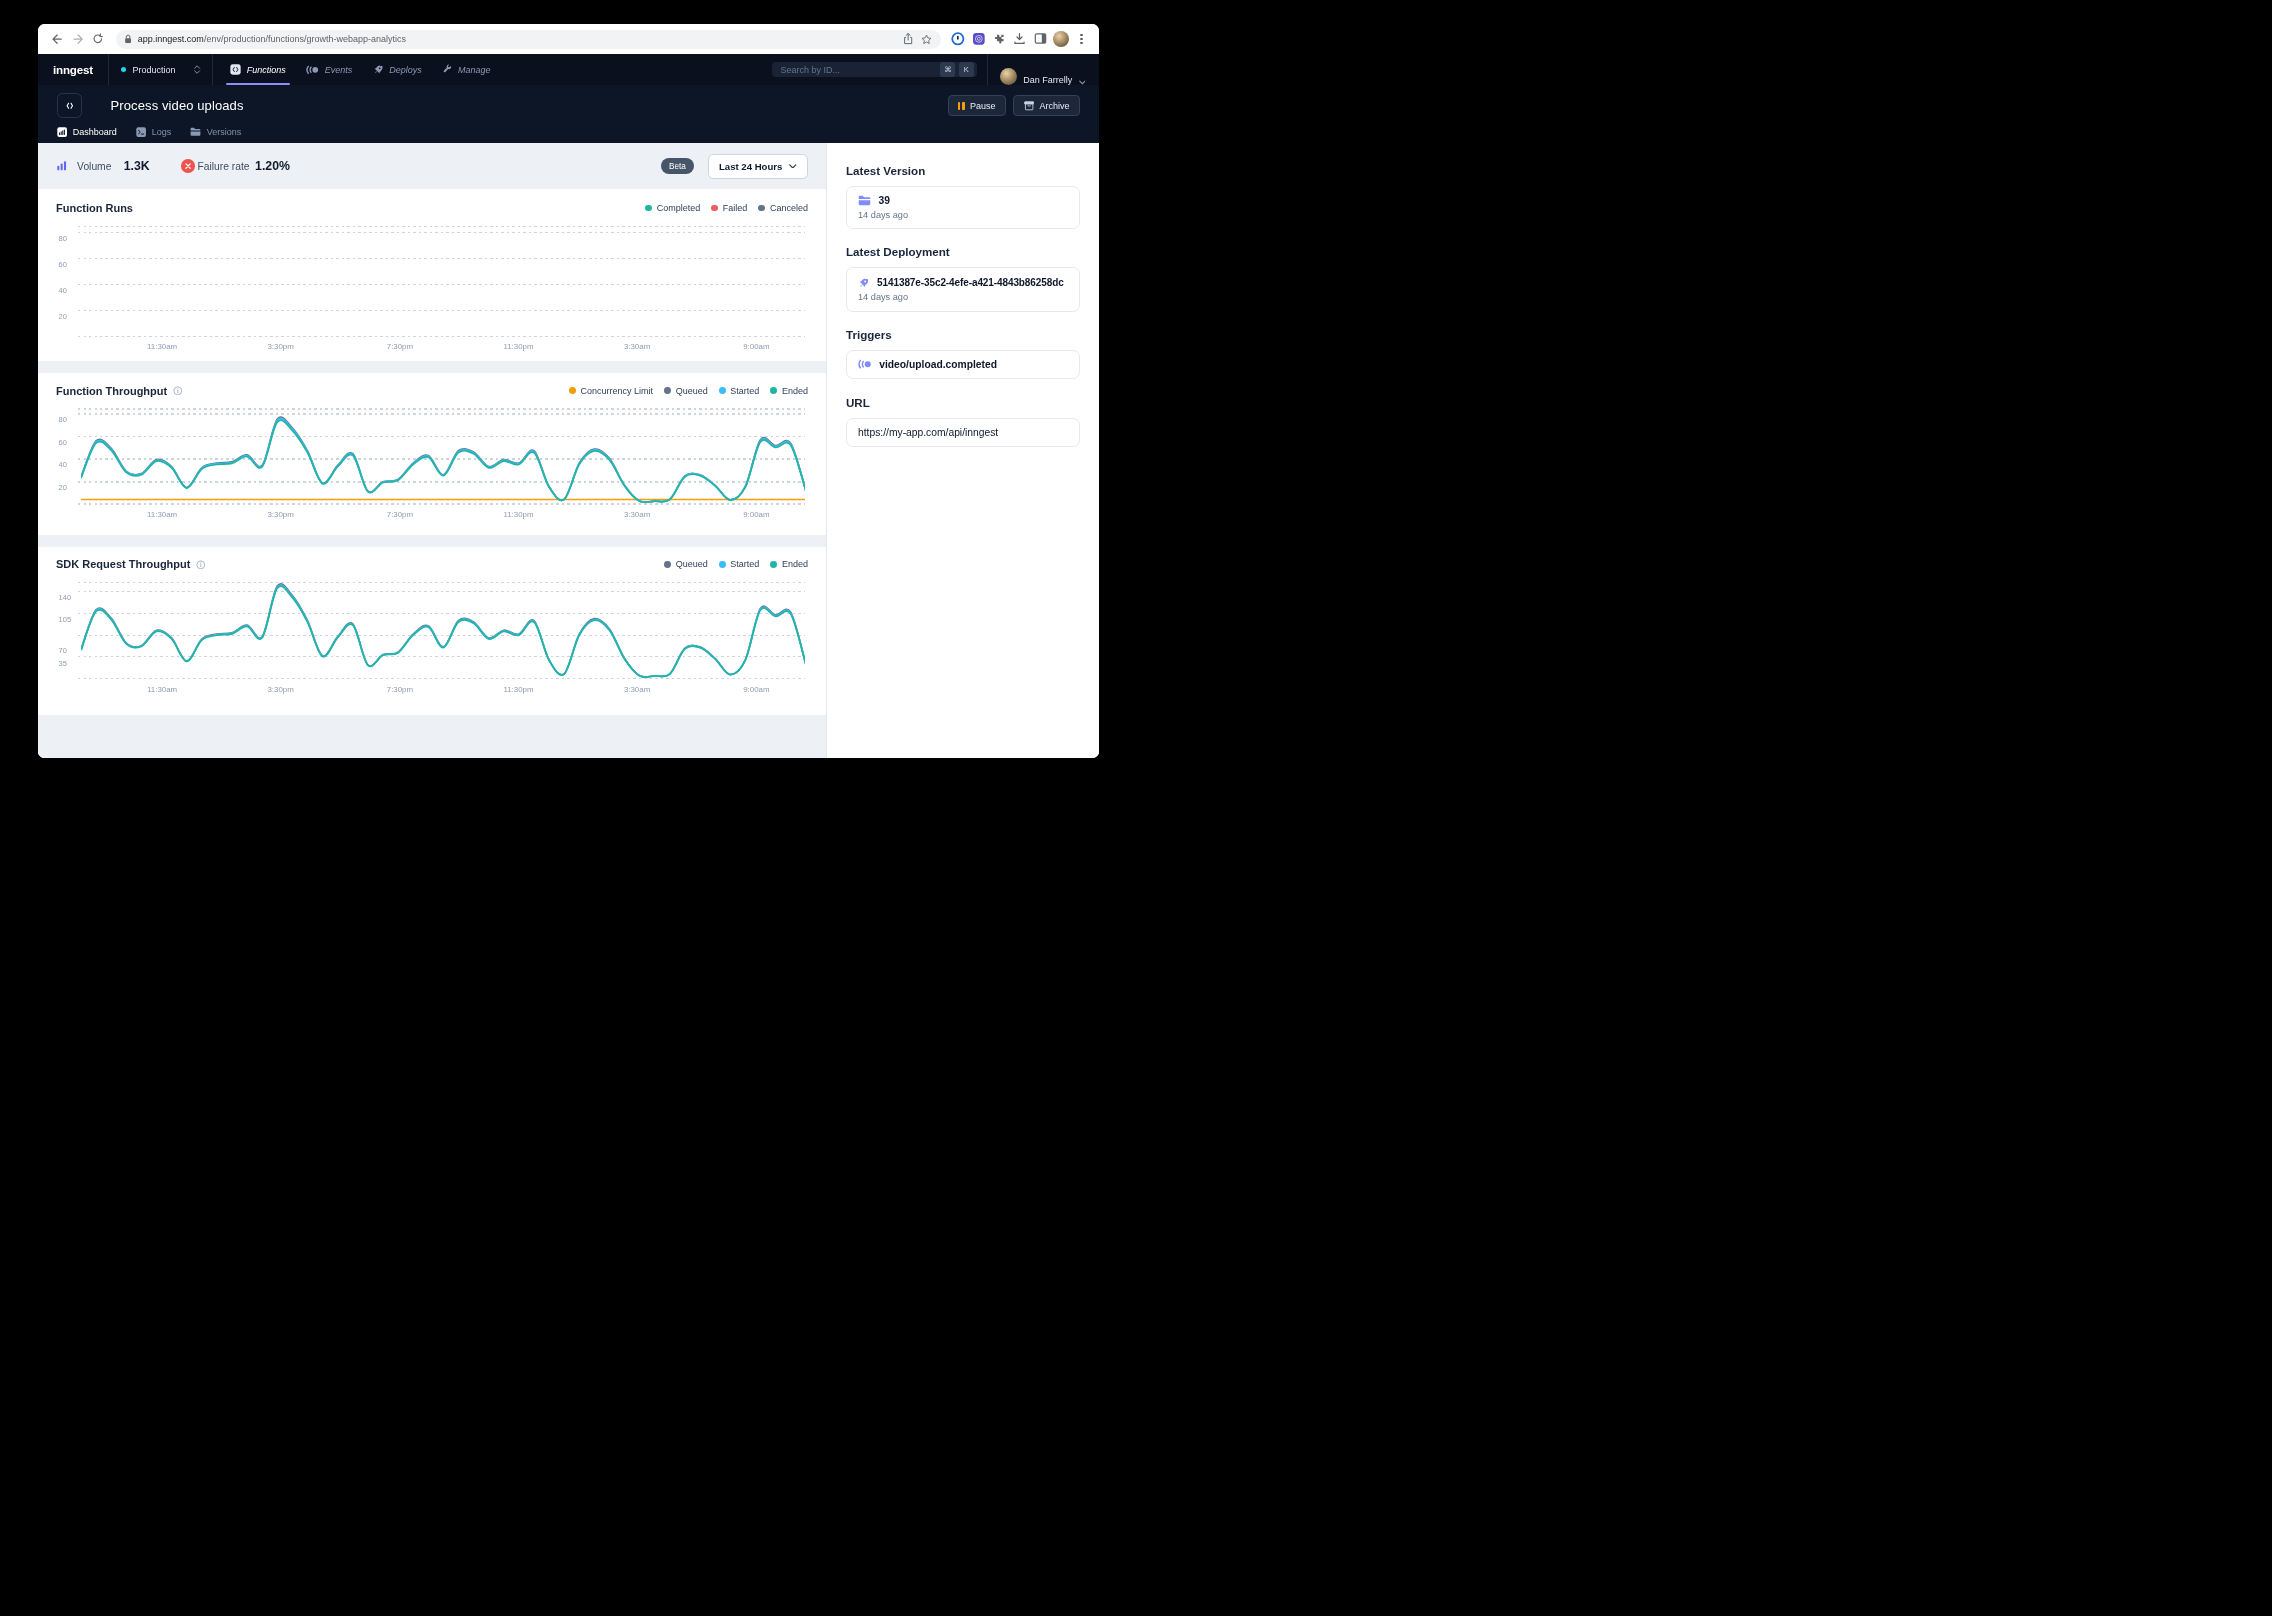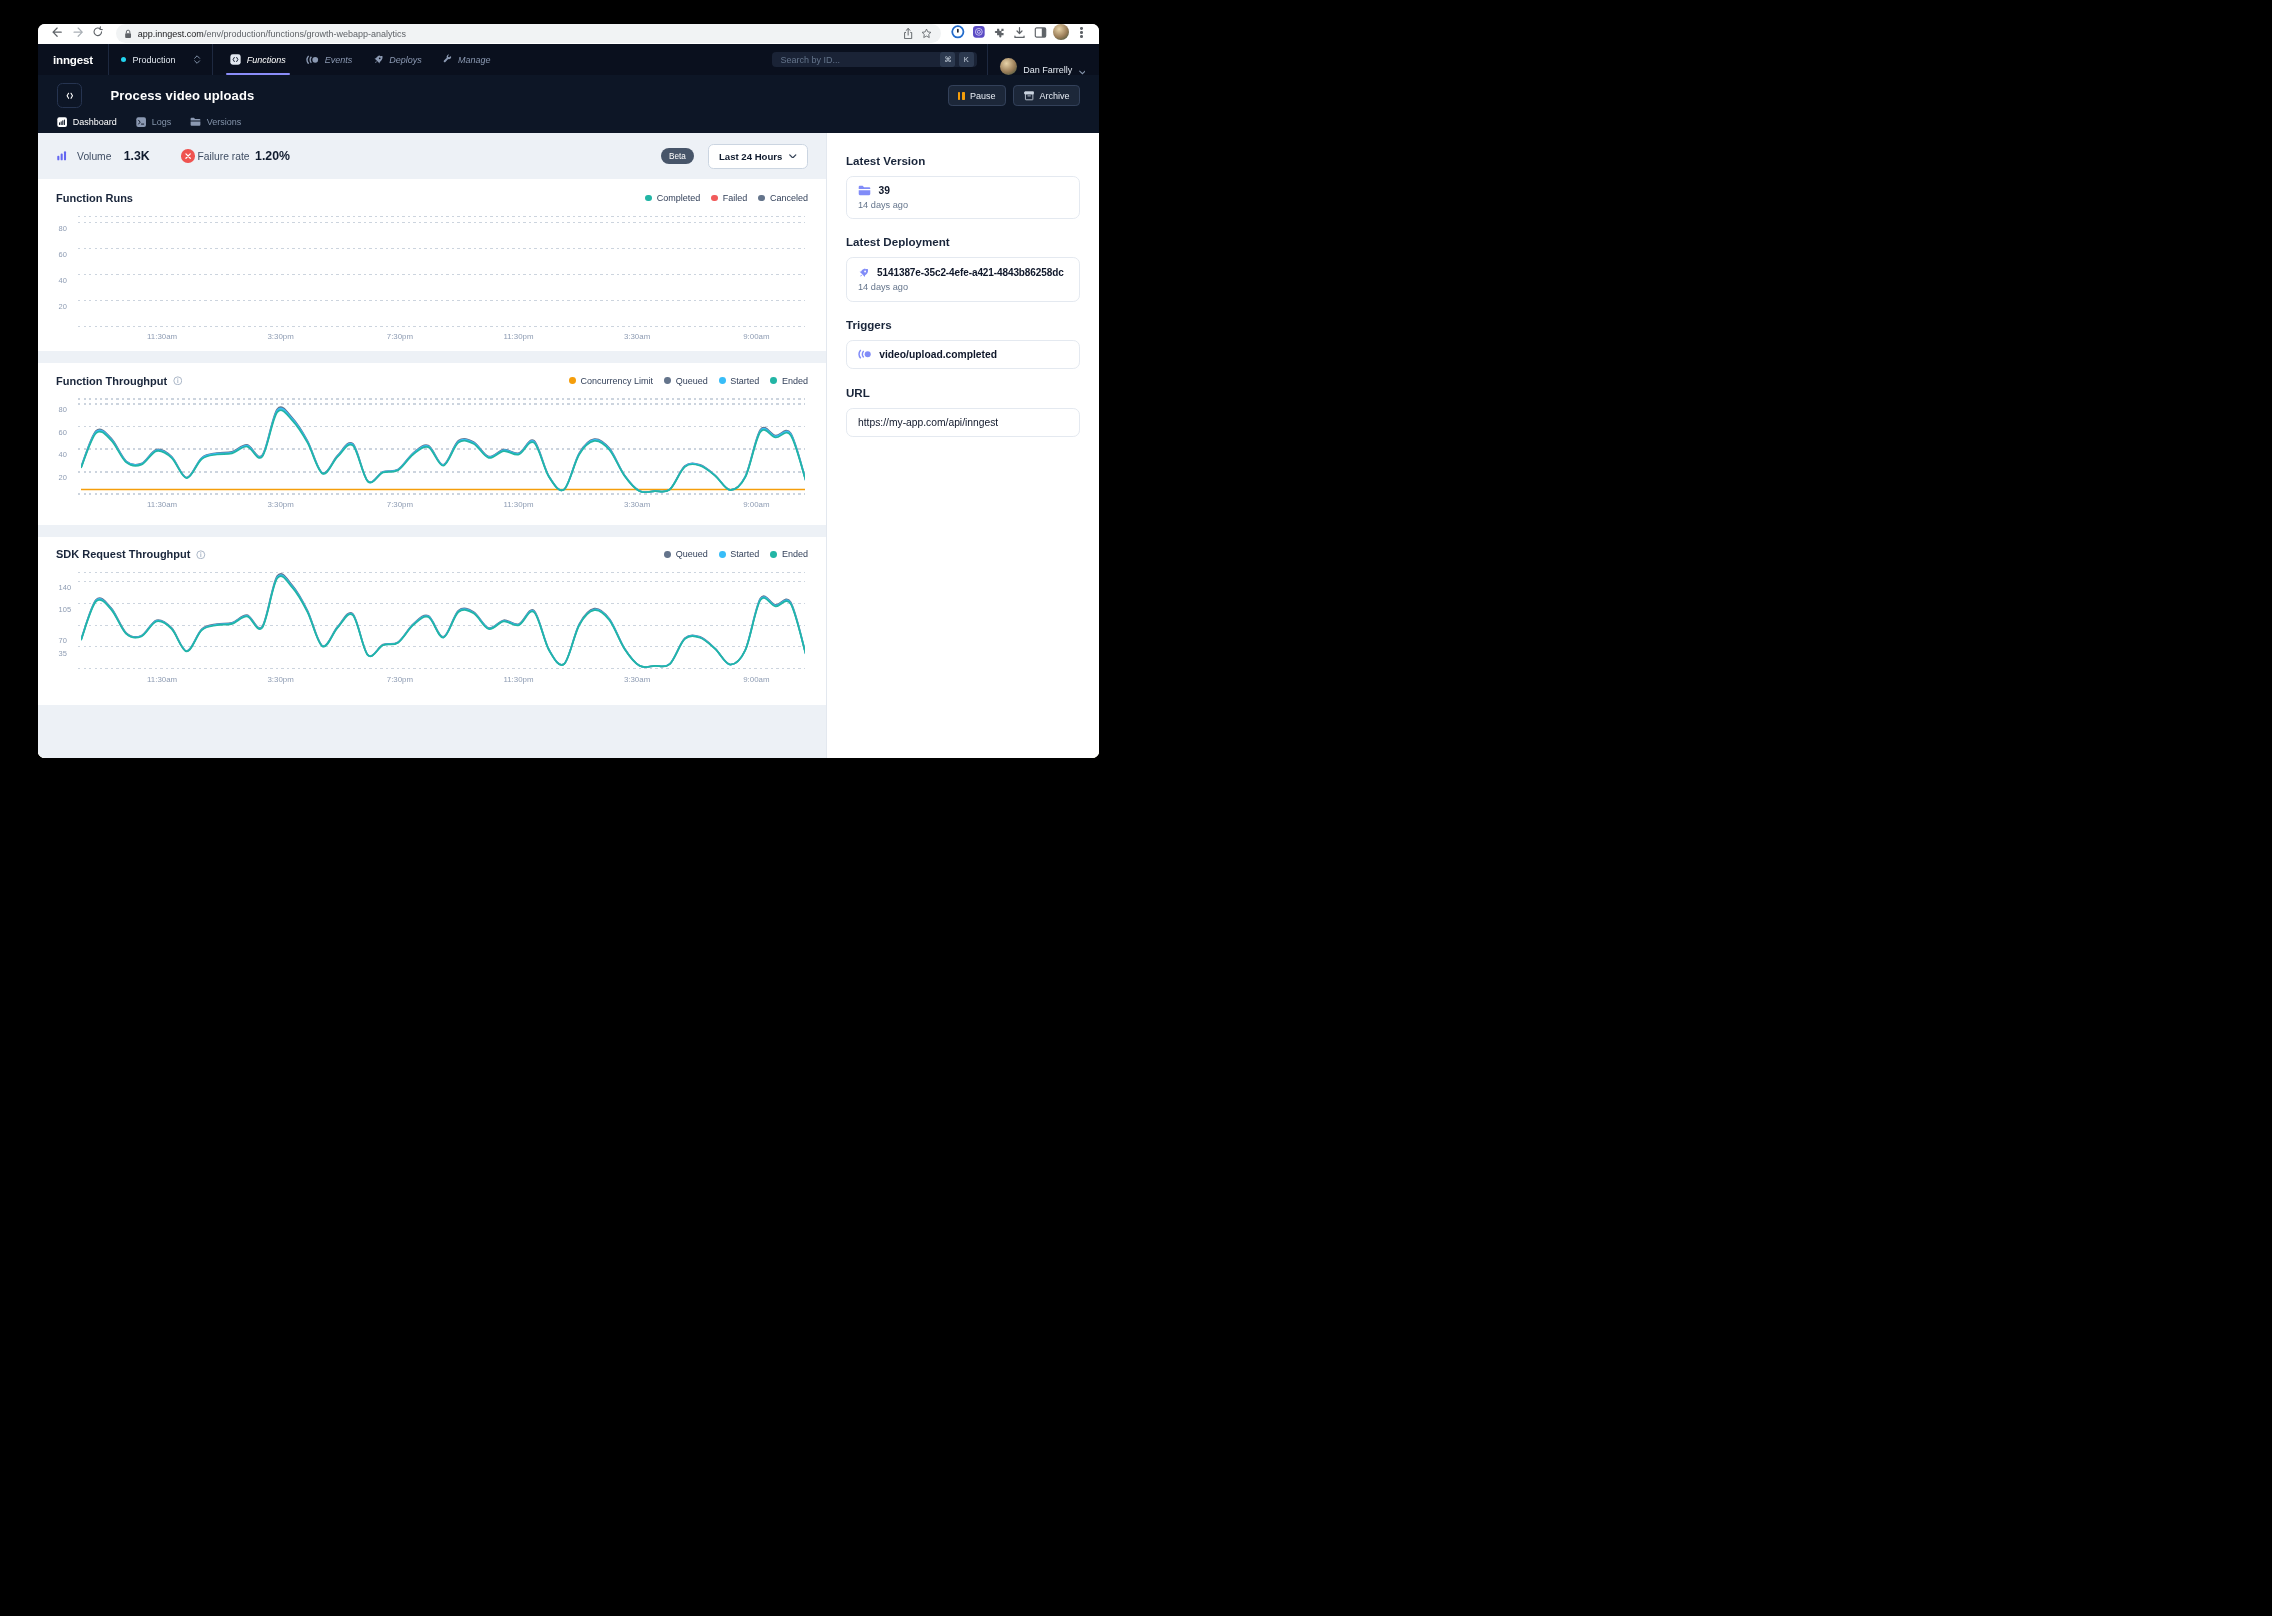--- a/index.html
+++ b/index.html
@@ -14,21 +14,21 @@
   .l-close{ background:#ff5f57; } .l-min{ background:#febc2e; } .l-zoom{ background:#28c840; }
   .tab { width:172px; height:24px; background:#fff; border-radius:6.8px 6.8px 0 0; display:flex; align-items:center; padding:0 6.8px 0 8.2px; gap:6.2px; }
   .favicon { width:11.6px; height:12.3px; clip-path:polygon(50% 0,100% 25%,100% 75%,50% 100%,0 75%,0 25%); background:linear-gradient(140deg,#8b72f8,#6d4df0); position:relative; flex:none; }
   .favicon i { position:absolute; left:2.1px; top:5.5px; width:2.1px; height:2.1px; border-radius:50%; background:#fff; box-shadow:2.7px -0.7px 0 #fff, 5.5px -1.4px 0 #fff; }
   .tabtitle { font-size:9px; color:#3c4043; flex:1; white-space:nowrap; overflow:hidden; }
   .tclose { font-size:9.6px; color:#5f6368; padding:1.4px 2.7px; }
   .newtab { font-size:13px; color:#45494d; margin:0 0 4.8px 6.8px; padding:0 5.5px; }
   .strip-spacer { flex:1; }
   .strip-chev { margin:0 13.7px 8.2px 0; color:#45494d; }
 
-  .toolbar { height:20px; background:#fff; display:flex; align-items:flex-start; padding:0 9.6px 0 11px; gap:4.1px; flex:none; }
+  .toolbar { height:30px; background:#fff; display:flex; align-items:center; padding:0 9.6px 0 11px; gap:4.1px; flex:none; }
   .navbtn { width:16.4px; height:16.4px; display:flex; align-items:center; justify-content:center; color:#5f6368; flex:none; }
   .navbtn.dis { color:#aab0b6; }
   .omnibox { flex:1; height:19px; background:#f1f3f4; border-radius:9.6px; display:flex; align-items:center; padding:0 6.8px 0 8.2px; margin:0 5.5px; gap:5.5px; min-width:0; }
   .urltext { font-size:9px; color:#202124; white-space:nowrap; overflow:hidden; flex:1; }
   .urltext .path { color:#5f6368; }
   .ext { width:16.4px; height:16.4px; display:flex; align-items:center; justify-content:center; color:#5f6368; flex:none; }
   .avatar-sm { width:16.4px; height:16.4px; border-radius:50%; background:radial-gradient(circle at 38% 32%, #e8d3a8, #9a7d58 55%, #44543c 90%); flex:none; }
   .kebab { width:2.7px; height:2.7px; border-radius:50%; background:#5f6368; box-shadow:0 -4.1px 0 #5f6368, 0 4.1px 0 #5f6368; }
 
   
@@ -49,21 +49,21 @@
   .searchbox input::placeholder { color:#64748b; }
   .key { width:15px; height:15px; border-radius:2.7px; background:#2c394f; color:#cbd5e1; font-size:7.5px; display:flex; align-items:center; justify-content:center; }
   .userbox { align-self:center; display:flex; align-items:flex-end; gap:6.2px; padding:0 13.7px 0 12.3px; margin-left:9.6px; border-left:0.7px solid #1e2940; height:100%; }
   .avatar-nav { width:17px; height:17px; border-radius:50%; background:radial-gradient(circle at 38% 32%, #e8d3a8, #9a7d58 55%, #44543c 90%); }
   .username { font-size:9px; color:#e2e8f0; }
   .chev { color:#8494ab; }
 
   .pagehead { height:58px; background:#0d1626; padding:8.2px 19px 0; position:relative; flex:none; }
   .titlerow { display:flex; align-items:center; gap:9px; }
   .fnicon { width:24.6px; height:24.6px; border:0.7px solid #263450; border-radius:5.5px; display:flex; align-items:center; justify-content:center; color:#fff; }
-  .pagetitle { font-size:13px; font-weight:700; color:#fff; letter-spacing:0.1px;padding-left:20px; }
+  .pagetitle { font-size:13px; font-weight:400; color:#fff; letter-spacing:0.1px;padding-left:20px; }
   .headtabs { display:flex; gap:19px; margin-top:6.2px; }
   .htab { display:flex; align-items:center; gap:5.5px; font-size:9px; color:#8494ab; padding:2.7px 0 5.5px; }
   .htab.active { color:#fff; }
   .headactions { position:absolute; right:19px; top:10.3px; display:flex; gap:6.8px; }
   .hbtn { height:21px; display:flex; align-items:center; gap:5.5px; padding:0 9.6px; background:#1c2739; border:0.7px solid #33415a; border-radius:4.1px; color:#e8edf4; font-size:9px; }
   .pauseglyph { display:flex; gap:2.1px; }
   .pauseglyph i { width:2.1px; height:7.5px; background:#f59e0b; border-radius:0.7px; }
 
   
   .contentrow { flex:1; display:flex; min-height:0; }

